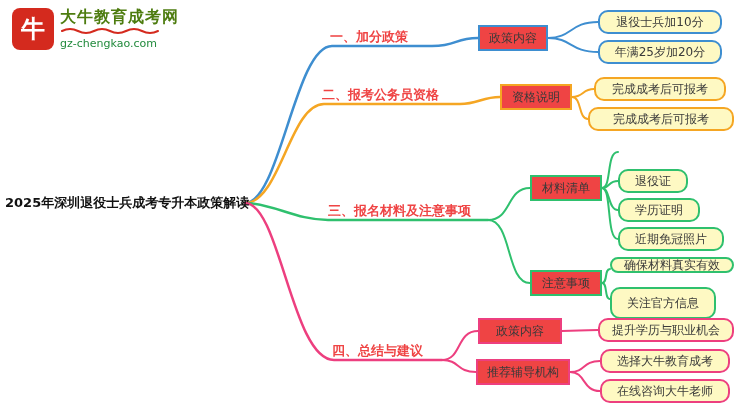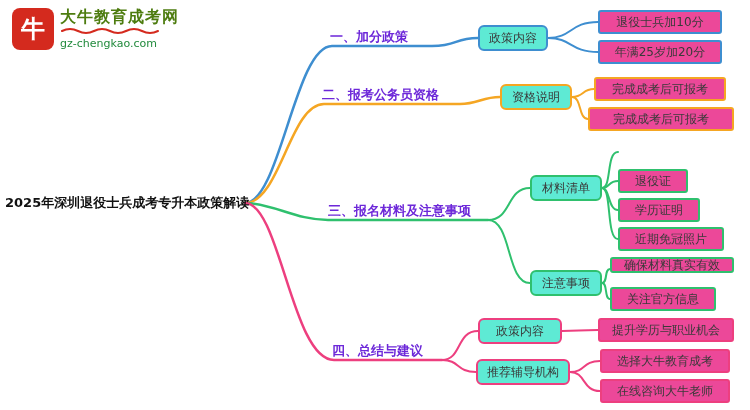--- a/index.html
+++ b/index.html
@@ -17,29 +17,29 @@
   .logo-title{color:#4d7c0f;font-size:16px;font-weight:bold;letter-spacing:1px;line-height:18px;}
   .logo-url{color:#218a3c;font-size:11px;line-height:13px;margin-top:2px;}
   .logo-squiggle{display:block;margin-top:1px;}
   
   .root-title{
     position:absolute;left:5px;top:195px;width:242px;font-size:13px;font-weight:bold;
     color:#111;line-height:16px;white-space:nowrap;
   }
   
   .branch-label{
-    position:absolute;font-size:13px;font-weight:600;color:#6d28d9;line-height:16px;white-space:nowrap;
+    position:absolute;font-size:13px;font-weight:600;color:#ef4444;line-height:16px;white-space:nowrap;
   }
   
   .node{
     position:absolute;display:flex;align-items:center;justify-content:center;
     font-size:12px;color:#3a3a3a;white-space:nowrap;box-sizing:border-box;
   }
-  .l2{background:#5eead4;border:2px solid;border-radius:6px;}
-  .leaf{background:#ec4899;border:2px solid;border-radius:3px;}
+  .l2{background:#ef4444;border:2px solid;border-radius:0;}
+  .leaf{background:#fef9c3;border:2px solid;border-radius:10px;}
   .b-blue{border-color:#3e8ed0;}
   .b-orange{border-color:#f5a623;}
   .b-green{border-color:#2fc06e;}
   .b-pink{border-color:#ed3f7f;}
 </style>
 </head>
 <body>
 
 <div class="stage">
 
@@ -104,19 +104,19 @@
   <div class="node leaf b-blue" style="left:598px;top:40px;width:124px;height:24px">年满25岁加20分</div>
 
   <div class="node leaf b-orange" style="left:594px;top:77px;width:132px;height:24px">完成成考后可报考</div>
   <div class="node leaf b-orange" style="left:588px;top:107px;width:146px;height:24px">完成成考后可报考</div>
 
   <div class="node leaf b-green" style="left:618px;top:169px;width:70px;height:24px">退役证</div>
   <div class="node leaf b-green" style="left:618px;top:198px;width:82px;height:24px">学历证明</div>
   <div class="node leaf b-green" style="left:618px;top:227px;width:106px;height:24px">近期免冠照片</div>
 
   <div class="node leaf b-green" style="left:610px;top:257px;width:124px;height:16px">确保材料真实有效</div>
-  <div class="node leaf b-green" style="left:610px;top:287px;width:106px;height:24px">关注官方信息</div>
+  <div class="node leaf b-green" style="left:610px;top:287px;width:106px;height:32px">关注官方信息</div>
 
   <div class="node leaf b-pink" style="left:598px;top:318px;width:136px;height:24px">提升学历与职业机会</div>
   <div class="node leaf b-pink" style="left:600px;top:349px;width:130px;height:24px">选择大牛教育成考</div>
   <div class="node leaf b-pink" style="left:600px;top:379px;width:130px;height:24px">在线咨询大牛老师</div>
 
 </div>
 
 </body></html>

